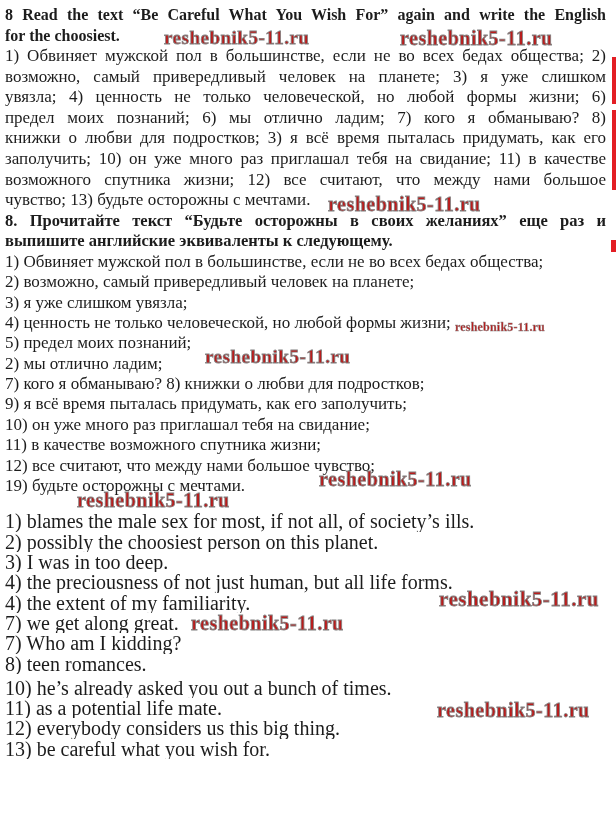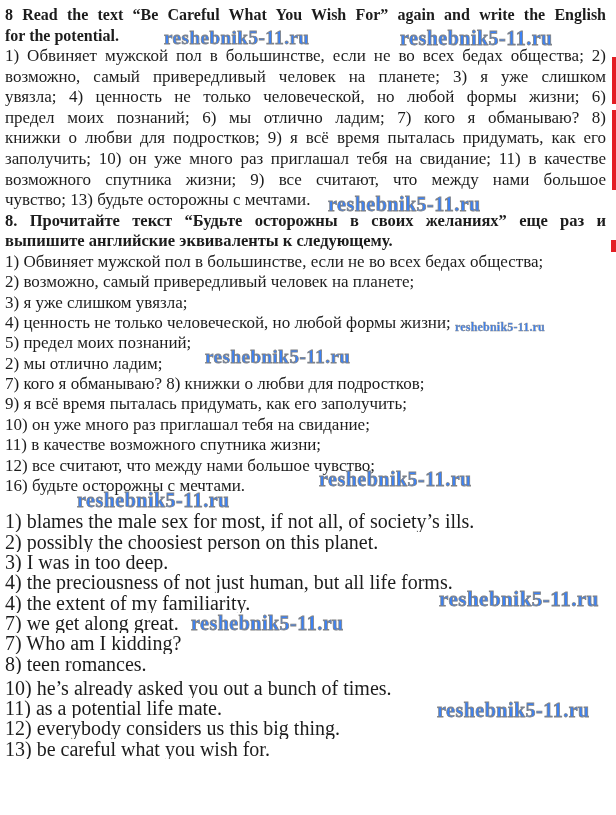--- a/index.html
+++ b/index.html
@@ -23,69 +23,69 @@
   .h-ru .line{max-height:20.5px;}
   .list-ru{font-size:17px;line-height:20.4px;}
   .list-ru .line{max-height:20.4px;}
   .list-en{font-size:20px;line-height:20.3px;margin-top:15px;}
   .list-en .line{max-height:20.3px;}
   .list-en .gap{margin-top:4px;}
   .wm{
     position:absolute;
     font-family:"Liberation Serif","DejaVu Serif",serif;
     font-weight:bold;
-    color:#3b82f6;
+    color:#b91c1c;
     -webkit-text-stroke:0.8px #828282;
     letter-spacing:0.5px;
     white-space:nowrap;
     z-index:2;
     pointer-events:none;
   }
   .wm-sm{-webkit-text-stroke:0.4px #8a8a8a;letter-spacing:0.2px;}
   .redbar{position:absolute;background:#e31e24;z-index:3;}
 </style>
 </head>
 <body>
 
 <div class="page">
 
   <div class="h-en">
     <div class="line jl">8 Read the text “Be Careful What You Wish For” again and write the English</div>
-    <div class="line">for the potential.</div>
+    <div class="line">for the choosiest.</div>
   </div>
 
   <div class="para-ru">
     <div class="line jl">1) Обвиняет мужской пол в большинстве, если не во всех бедах общества; 2)</div>
     <div class="line jl">возможно, самый привередливый человек на планете; 3) я уже слишком</div>
     <div class="line jl">увязла; 4) ценность не только человеческой, но любой формы жизни; 6)</div>
     <div class="line jl">предел моих познаний; 6) мы отлично ладим; 7) кого я обманываю? 8)</div>
-    <div class="line jl">книжки о любви для подростков; 9) я всё время пыталась придумать, как его</div>
+    <div class="line jl">книжки о любви для подростков; 3) я всё время пыталась придумать, как его</div>
     <div class="line jl">заполучить; 10) он уже много раз приглашал тебя на свидание; 11) в качестве</div>
-    <div class="line jl">возможного спутника жизни; 9) все считают, что между нами большое</div>
+    <div class="line jl">возможного спутника жизни; 12) все считают, что между нами большое</div>
     <div class="line">чувство; 13) будьте осторожны с мечтами.</div>
   </div>
 
   <div class="h-ru">
     <div class="line jl">8. Прочитайте текст “Будьте осторожны в своих желаниях” еще раз и</div>
     <div class="line">выпишите английские эквиваленты к следующему.</div>
   </div>
 
   <div class="list-ru">
     <div class="line">1) Обвиняет мужской пол в большинстве, если не во всех бедах общества;</div>
     <div class="line">2) возможно, самый привередливый человек на планете;</div>
     <div class="line">3) я уже слишком увязла;</div>
     <div class="line">4) ценность не только человеческой, но любой формы жизни;</div>
     <div class="line">5) предел моих познаний;</div>
     <div class="line">2) мы отлично ладим;</div>
     <div class="line">7) кого я обманываю? 8) книжки о любви для подростков;</div>
     <div class="line">9) я всё время пыталась придумать, как его заполучить;</div>
     <div class="line">10) он уже много раз приглашал тебя на свидание;</div>
     <div class="line">11) в качестве возможного спутника жизни;</div>
     <div class="line">12) все считают, что между нами большое чувство;</div>
-    <div class="line">16) будьте осторожны с мечтами.</div>
+    <div class="line">19) будьте осторожны с мечтами.</div>
   </div>
 
   <div class="list-en">
     <div class="line">1) blames the male sex for most, if not all, of society’s ills.</div>
     <div class="line">2) possibly the choosiest person on this planet.</div>
     <div class="line">3) I was in too deep.</div>
     <div class="line">4) the preciousness of not just human, but all life forms.</div>
     <div class="line">4) the extent of my familiarity.</div>
     <div class="line">7) we get along great.</div>
     <div class="line">7) Who am I kidding?</div>

